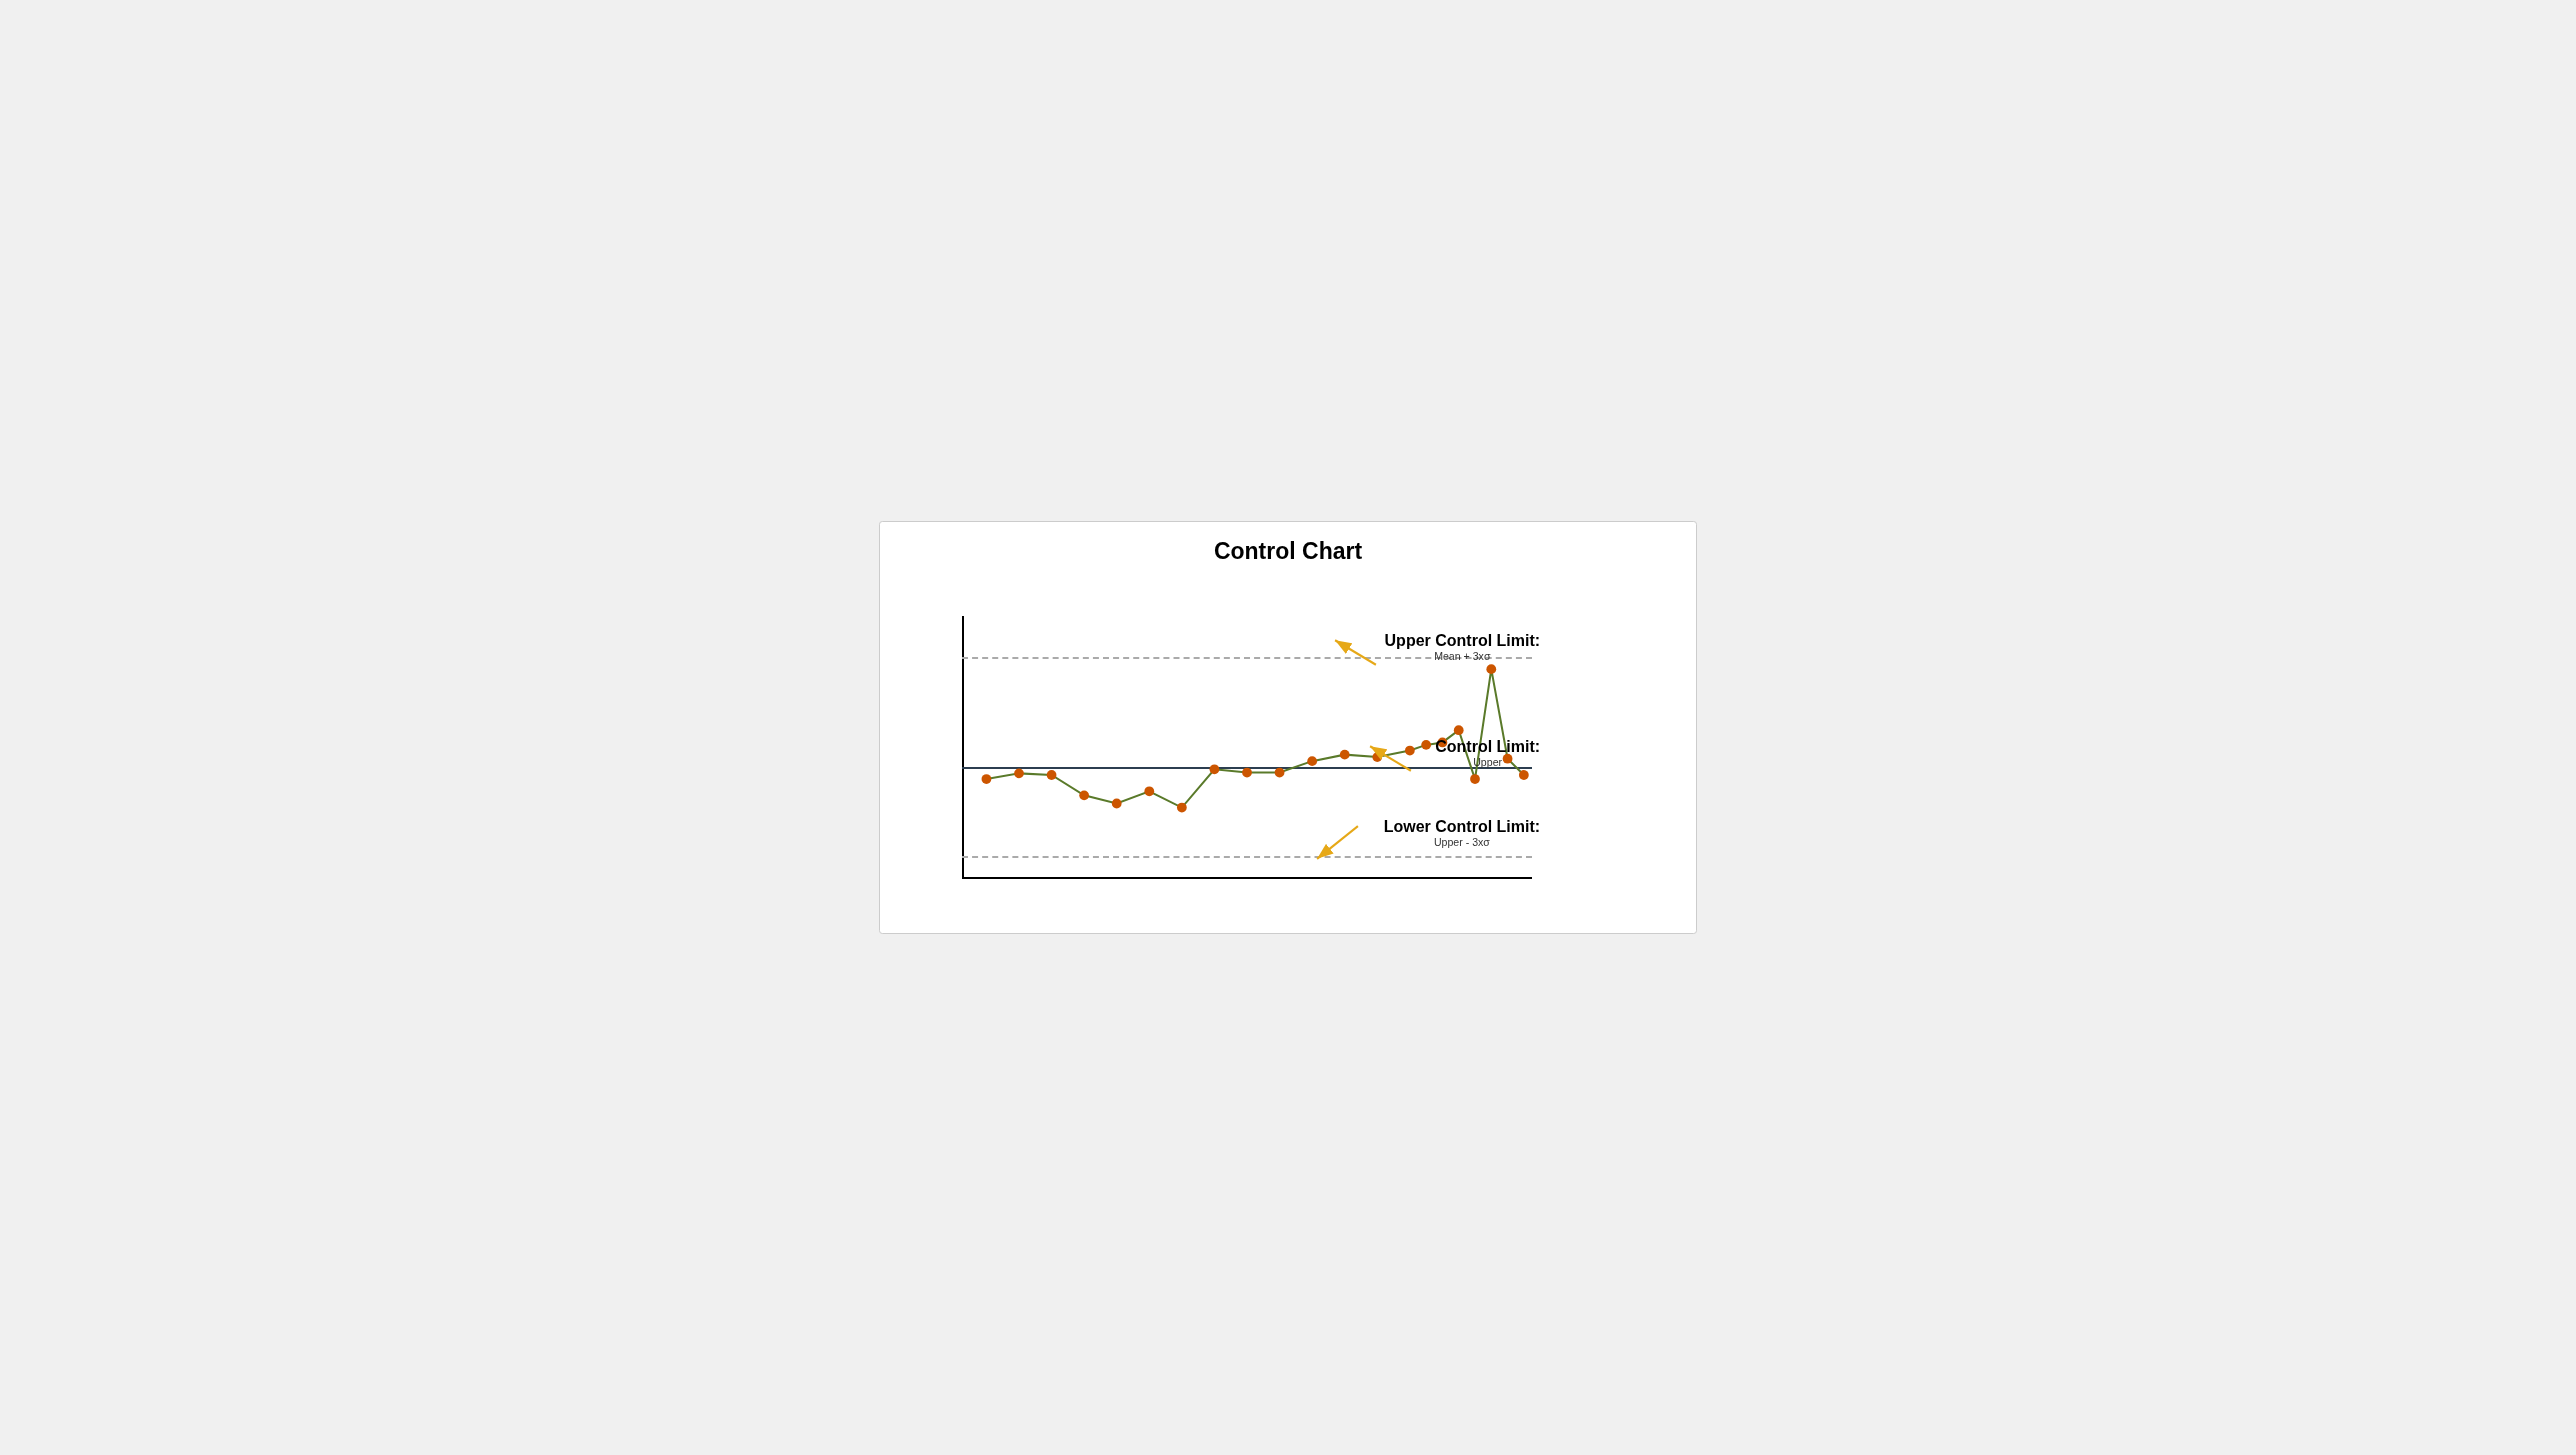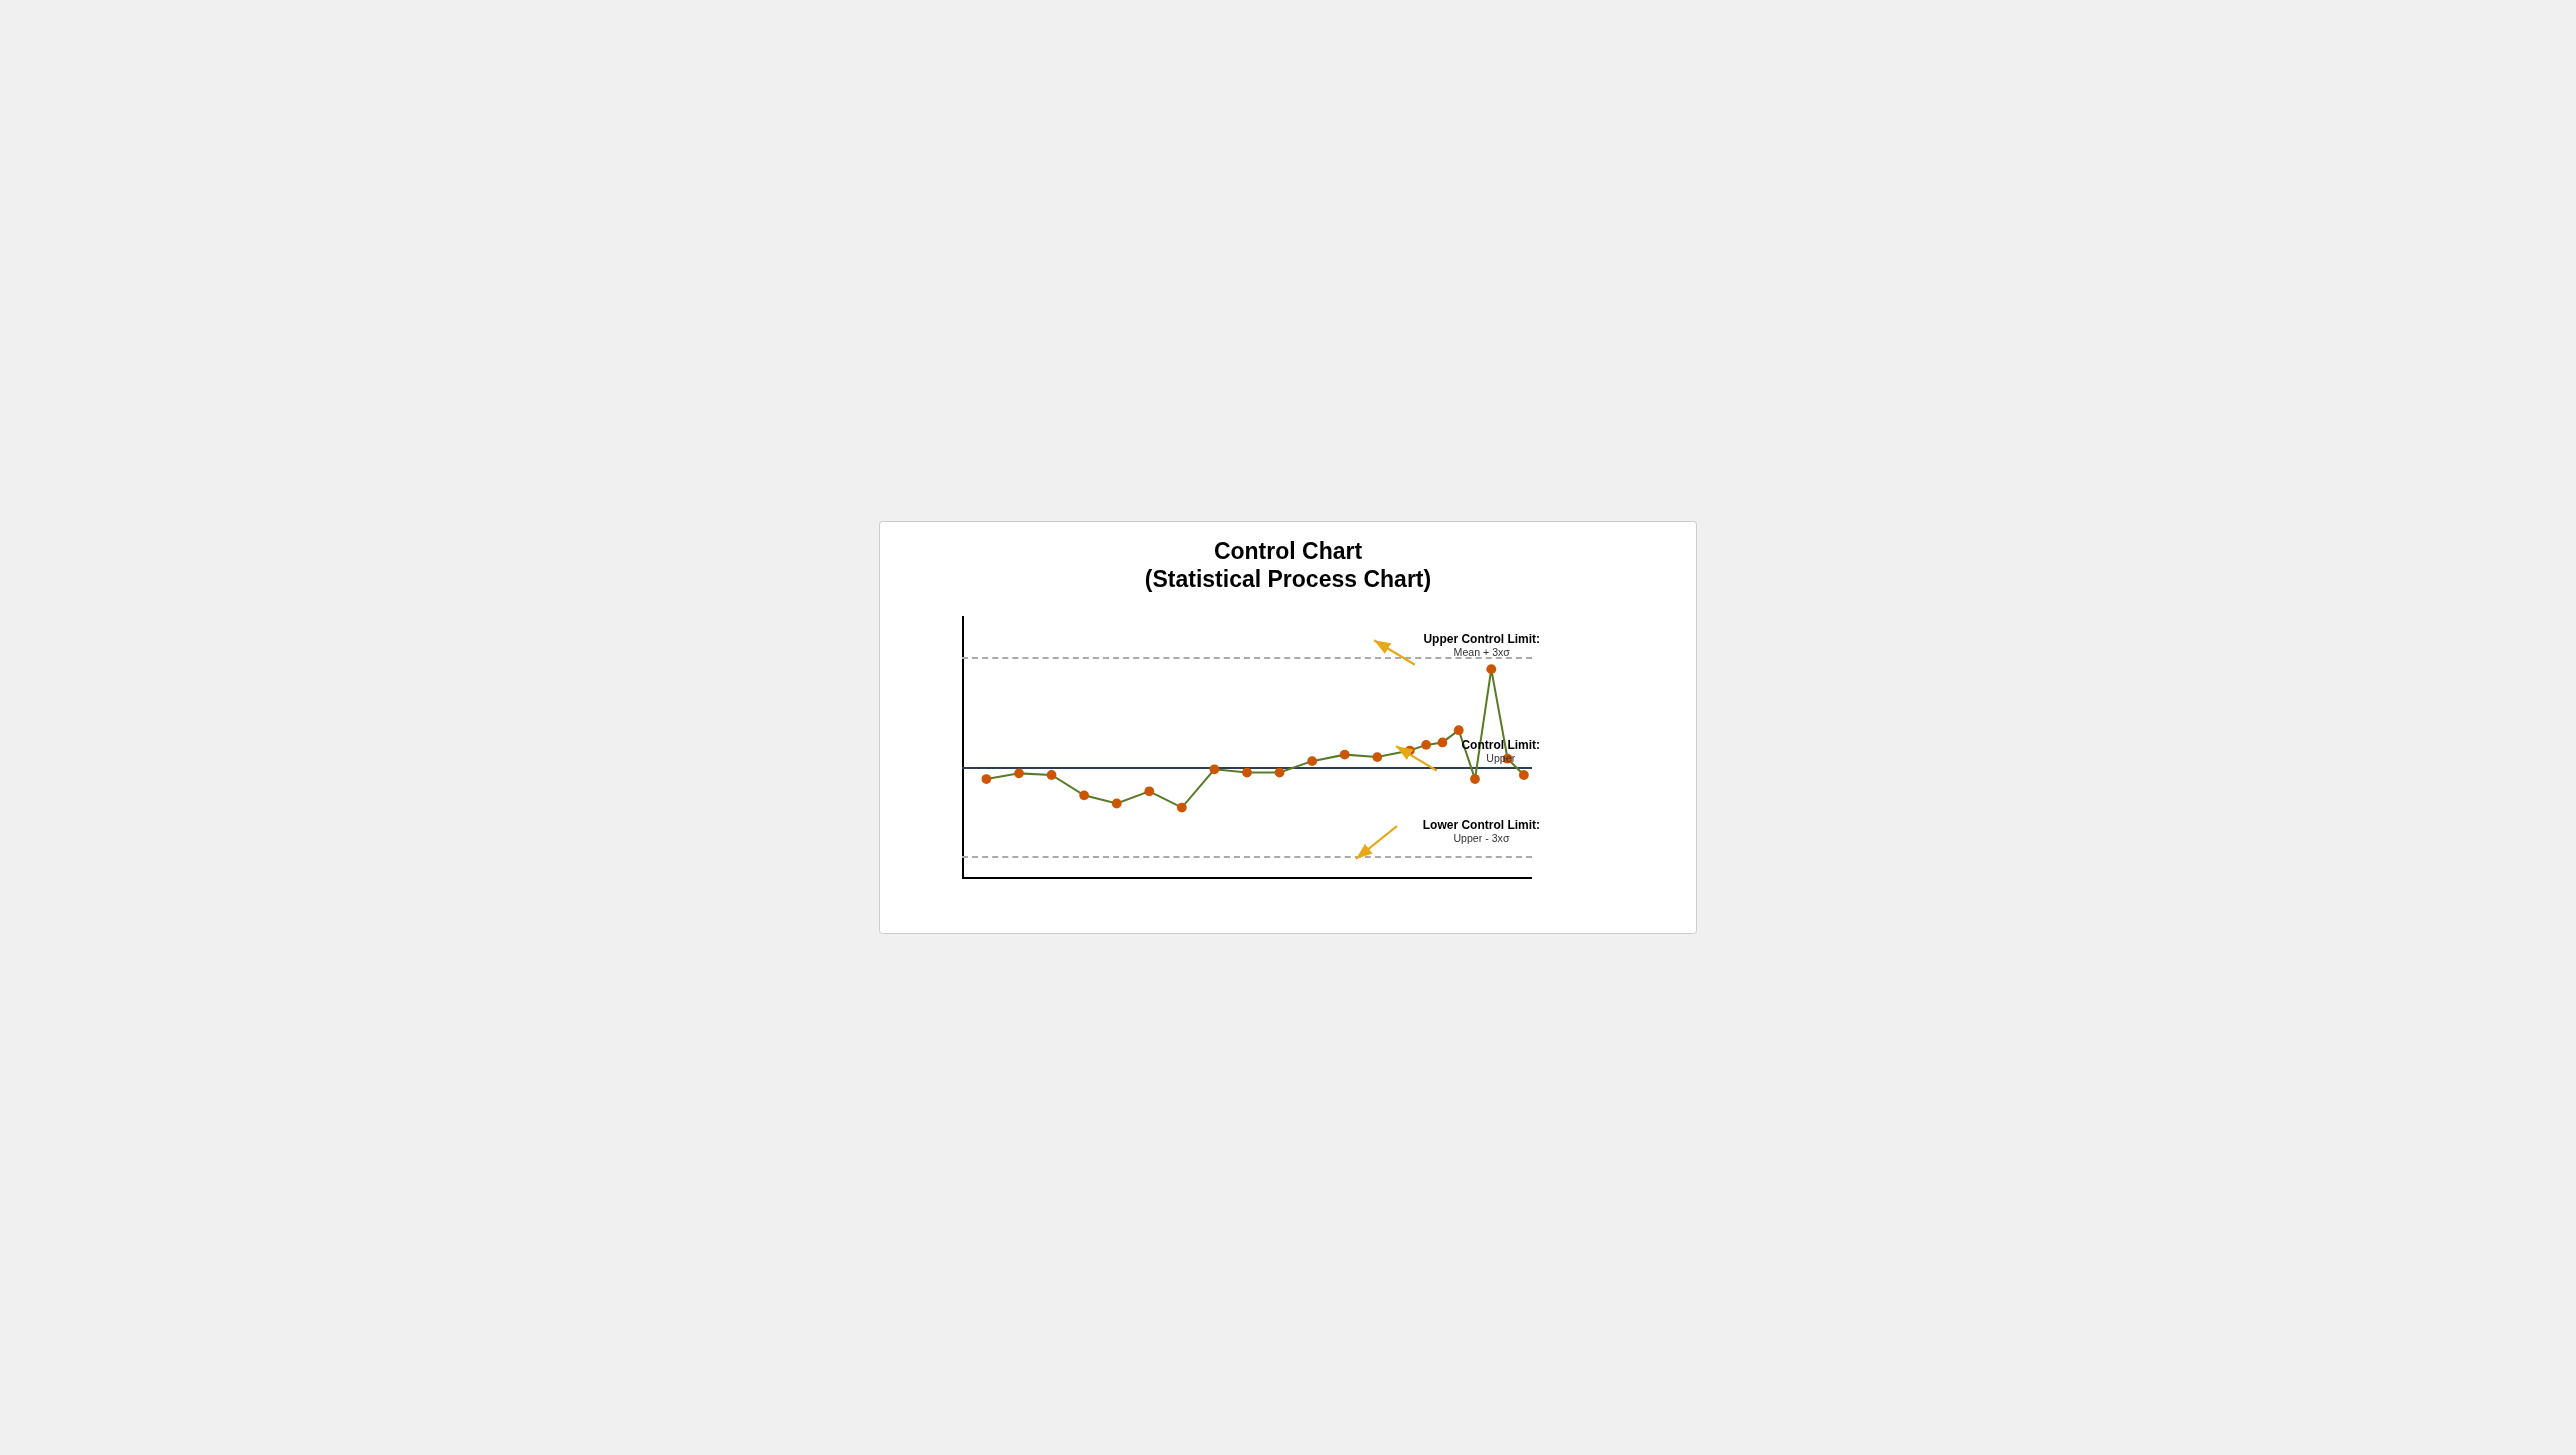--- a/index.html
+++ b/index.html
@@ -85,21 +85,21 @@
       top: 24.4px;
     }
     .annotation-mean {
       top: 126px;
     }
     .annotation-lcl {
       top: 208px;
     }
     .annotation .label-bold {
       font-weight: bold;
-      font-size: 12px;
+      font-size: 16px;
       color: #000;
       text-align: center;
     }
     .annotation .label-normal {
       font-size: 10.6px;
       color: #333;
       text-align: center;
     }
     svg.chart-svg {
       position: absolute;
@@ -109,21 +109,20 @@
       height: 261px;
       overflow: visible;
     }
   </style>
 </head>
 <body>
 
 <div class="slide">
   <div class="title">
     <div>Control Chart</div>
-    <div>(Statistical Process Chart)</div>
   </div>
 
   <div class="chart-area">
 
     <div class="y-axis"></div>
     <div class="x-axis"></div>
 
     <div class="ucl-line"></div>
     <div class="mean-line"></div>
     <div class="lcl-line"></div>

